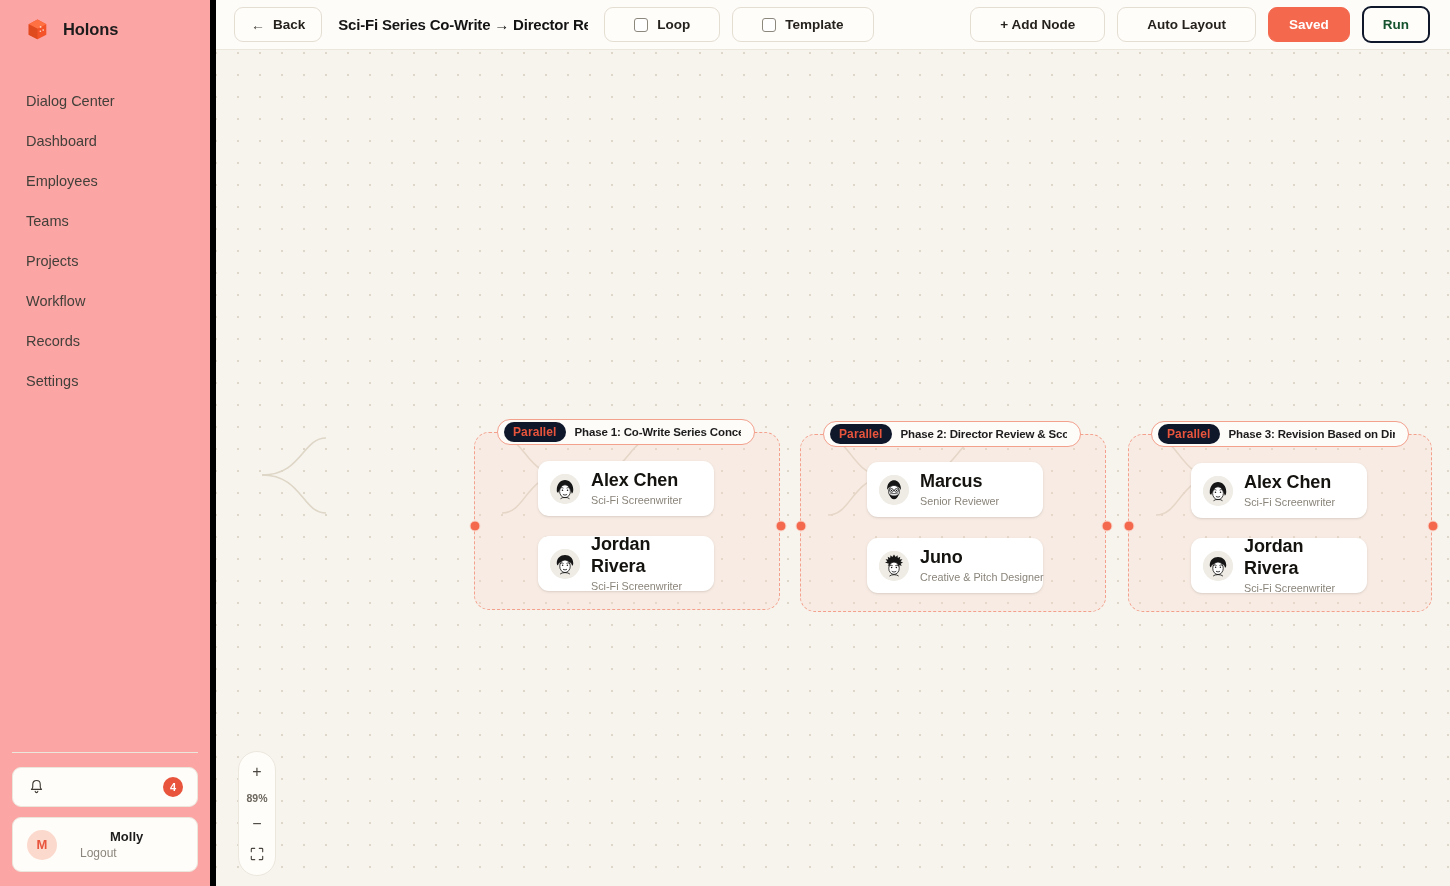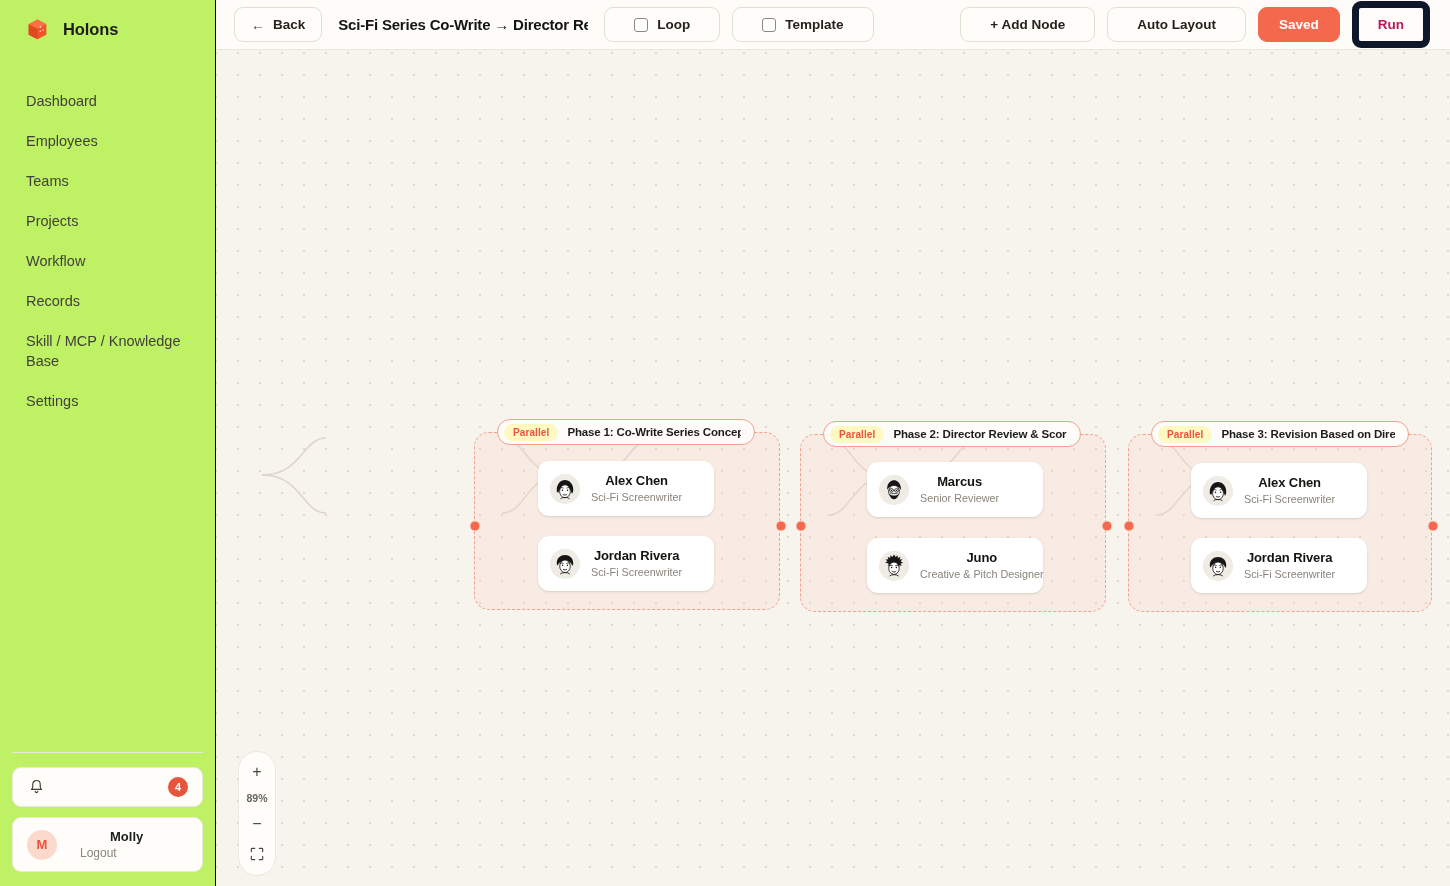--- a/index.html
+++ b/index.html
@@ -8,22 +8,22 @@
     width: 1450px; height: 886px;
     font-family: "Liberation Sans", sans-serif;
     background: #faf8f4;
     overflow: hidden;
   }
   #app { display: flex; width: 1450px; height: 886px; }
 
   
   #sidebar {
     width: 216px; height: 886px;
-    background: #bef264;
-    border-right: 1px solid #000000;
+    background: #fca5a5;
+    border-right: 6px solid #000000;
     display: flex; flex-direction: column;
     flex: 0 0 216px;
     position: relative;
   }
   .brand {
     display: flex; align-items: center; gap: 14px;
     padding: 18px 0 14px 26px;
   }
   .logo-cube { width: 23px; height: 23px; position: relative; }
   .brand-name {
@@ -101,21 +101,21 @@
   .chkbox {
     width: 14px; height: 14px; border: 1.6px solid #8d887e;
     border-radius: 3px; background: #fff; flex: 0 0 14px;
   }
   .spacer { flex: 1; }
   .btn-saved {
     background: #f4684e; border-color: #f4684e; color: #fff;
     padding: 9px 20px;
   }
   .btn-run {
-    background: #fffdfa; border: 7px solid #0f172a; color: #be185d;
+    background: #fffdfa; border: 2px solid #0f172a; color: #14532d;
     padding: 9px 19px;
   }
 
   
   #canvas {
     flex: 1; position: relative; overflow: hidden;
     background-color: #f7f4ee;
     background-image: radial-gradient(#ded7c9 1.1px, transparent 1.2px);
     background-size: 22px 22px;
     background-position: 11px 14px;
@@ -130,21 +130,21 @@
     background: rgba(247,216,203,0.30);
   }
   .group-header {
     position: absolute; top: -14px; left: 22px;
     height: 26px; display: flex; align-items: center; gap: 9px;
     background: #fefcf9; border: 1.4px solid #f3a08c;
     border-radius: 14px; padding: 0 13px 0 6px;
     max-width: 258px; overflow: hidden; white-space: nowrap;
   }
   .badge-parallel {
-    background: #fef9c3; color: #e8543c; font-size: 10px;
+    background: #0f172a; color: #e8543c; font-size: 12px;
     font-weight: bold; border-radius: 10px; padding: 3px 9px;
     letter-spacing: 0.1px; flex: 0 0 auto;
   }
   .group-title {
     font-size: 11.5px; font-weight: bold; color: #1c1c1c;
     overflow: hidden; text-overflow: clip; white-space: nowrap;
     letter-spacing: -0.15px;
   }
 
   .agent-card {
@@ -153,22 +153,22 @@
     box-shadow: 0 1px 3px rgba(60,50,35,0.10), 0 1px 1px rgba(60,50,35,0.05);
     display: flex; align-items: center; gap: 11px;
     padding: 0 12px;
   }
   .face {
     width: 30px; height: 30px; border-radius: 50%;
     background: #efece5; flex: 0 0 30px; overflow: hidden;
     display: block;
   }
   .card-name {
-    font-size: 13px; font-weight: bold; color: #14130f;
-    line-height: 1.2; letter-spacing: -0.1px; text-align: center;
+    font-size: 18px; font-weight: bold; color: #14130f;
+    line-height: 1.2; letter-spacing: -0.1px;
   }
   .card-role {
     font-size: 10.8px; color: #8a857b; margin-top: 3px;
     line-height: 1.2; white-space: nowrap;
   }
 
   .handle {
     position: absolute; width: 11px; height: 11px;
     border-radius: 50%; background: #f4684e;
     border: 1.5px solid #fbd9cd;
@@ -206,27 +206,27 @@
           <path d="M12 11.3v11L2.8 17.4v-11z" fill="#e04a1f"></path>
           <circle cx="15.2" cy="9.3" r="0.95" fill="#ffd9c9"></circle>
           <circle cx="17.9" cy="12.6" r="0.85" fill="#ffd9c9"></circle>
           <circle cx="15.0" cy="13.8" r="0.85" fill="#ffd9c9"></circle>
         </svg>
       </span>
       <span class="brand-name">Holons</span>
     </div>
 
     <nav class="nav">
+      <div class="nav-item"><span>Dialog Center</span></div>
       <div class="nav-item"><span>Dashboard</span></div>
       <div class="nav-item"><span>Employees</span></div>
       <div class="nav-item"><span>Teams</span></div>
       <div class="nav-item"><span>Projects</span></div>
       <div class="nav-item"><span>Workflow</span></div>
       <div class="nav-item"><span>Records</span></div>
-      <div class="nav-item"><span>Skill / MCP / Knowledge Base</span></div>
       <div class="nav-item"><span>Settings</span></div>
     </nav>
 
     <div class="sidebar-bottom">
       <div class="sidebar-divider"></div>
 
       <div class="notif-box">
         <span class="bell">
           <svg width="15" height="16" viewBox="0 0 16 17" fill="none" aria-hidden="true">
             <path d="M8 1.6c-2.3 0-4 1.8-4 4.1v2.6c0 .8-.3 1.6-.9 2.2l-.5.5h10.8l-.5-.5c-.6-.6-.9-1.4-.9-2.2V5.7c0-2.3-1.7-4.1-4-4.1z" stroke="#3f3b34" stroke-width="1.2" stroke-linejoin="round"></path>

